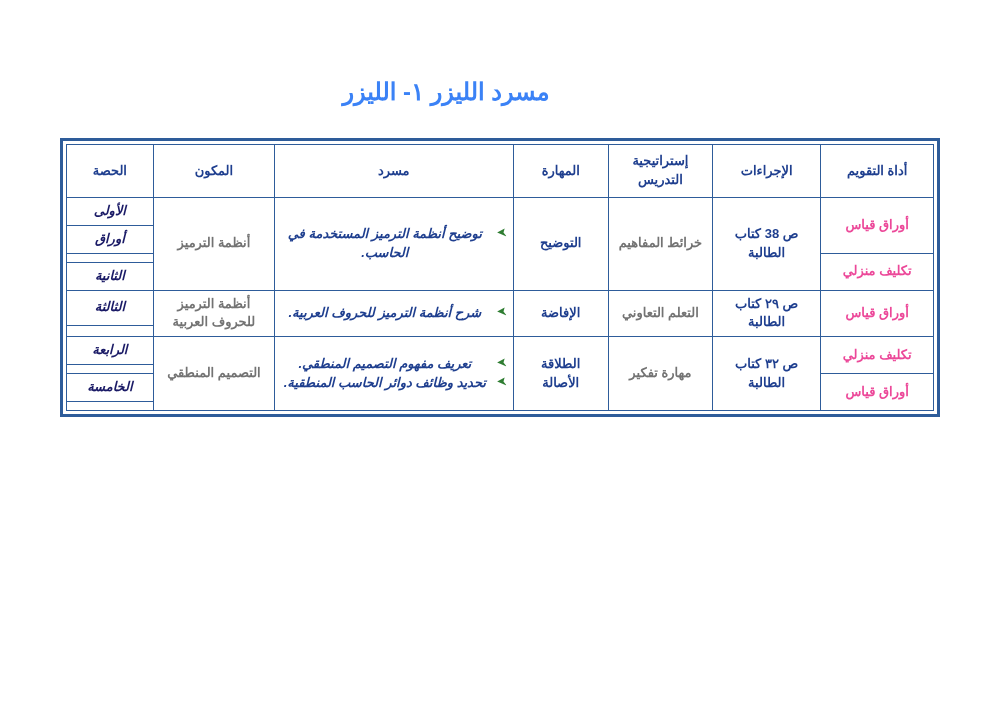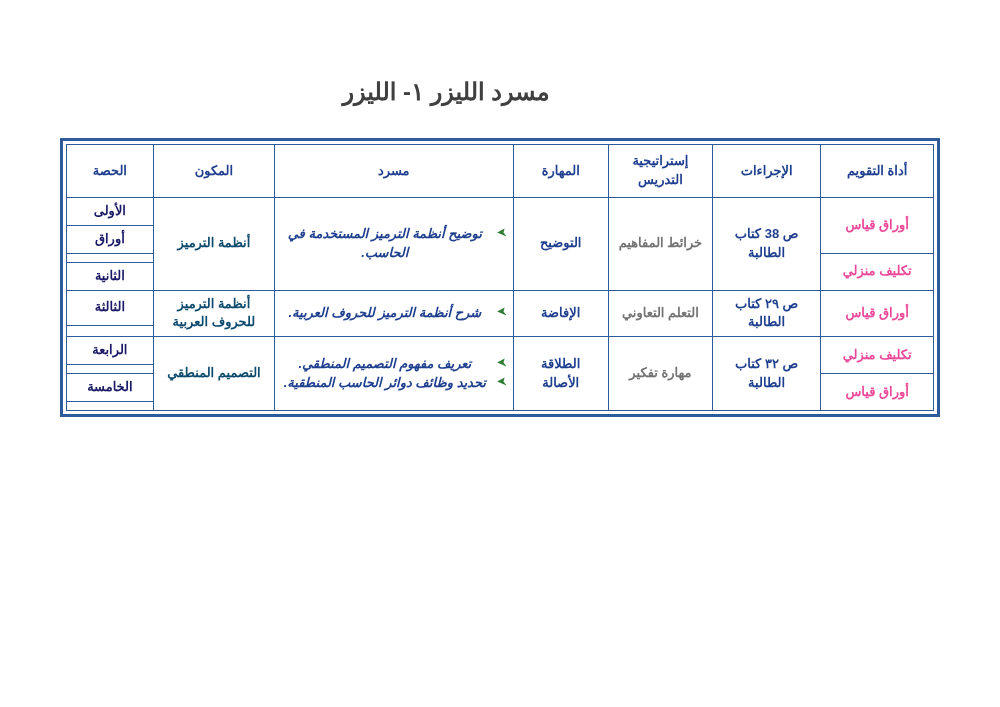--- a/index.html
+++ b/index.html
@@ -20,21 +20,21 @@
     background: #ffffff;
   }
   .doc-title {
     position: absolute;
     top: 78px;
     left: 0;
     width: 892px;
     text-align: center;
     font-size: 24px;
     font-weight: bold;
-    color: #404040;
+    color: #3b82f6;
     direction: rtl;
     font-family: "Liberation Sans", sans-serif;
     letter-spacing: 0px;
   }
   .table-wrap {
     position: absolute;
     top: 138px;
     right: 60px;
     width: 880px;
     border: 3px solid #2e5c9a;
@@ -64,21 +64,21 @@
   
   col.c-session   { width: 10.0%; }
   col.c-component { width: 14.0%; }
   col.c-goal      { width: 27.5%; }
   col.c-skill     { width: 11.0%; }
   col.c-strategy  { width: 12.0%; }
   col.c-proc      { width: 12.5%; }
   col.c-assess    { width: 13.0%; }
 
   .h-blue   { color: #1f3f8f; }
-  .t-purple { color: #0c4a6e; }
+  .t-purple { color: #737373; }
   .t-blue   { color: #1f3f8f; }
   .t-red    { color: #ec4899; }
   .t-teal   { color: #737373; }
   .t-dark   { color: #1a1a66; }
 
   td.goal-cell {
     text-align: right;
     padding-right: 10px;
     font-size: 12.5px;
   }
@@ -92,20 +92,21 @@
     content: "\27A4";
     position: absolute;
     right: 0;
     top: 0;
     color: #2f7d32;
     font-size: 11px;
     transform: scaleX(-1);
   }
   td.session-cell {
     font-size: 13px;
+    font-style: italic;
   }
   .empty-cell { }
 </style>
 </head>
 <body>
 
 <div class="page">
 
   <div class="doc-title">مسرد الليزر  ١- الليزر</div>
 

